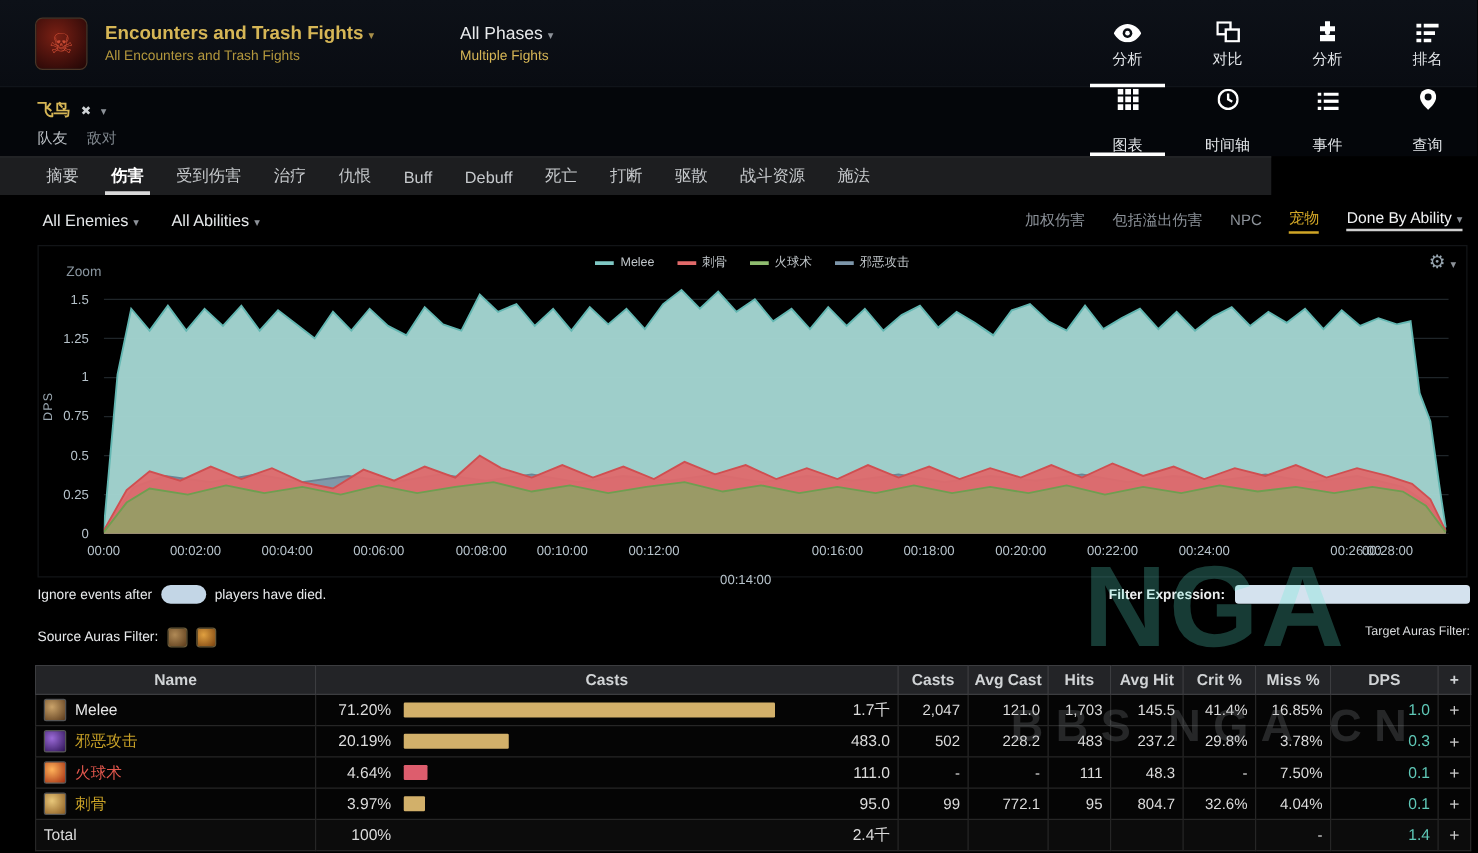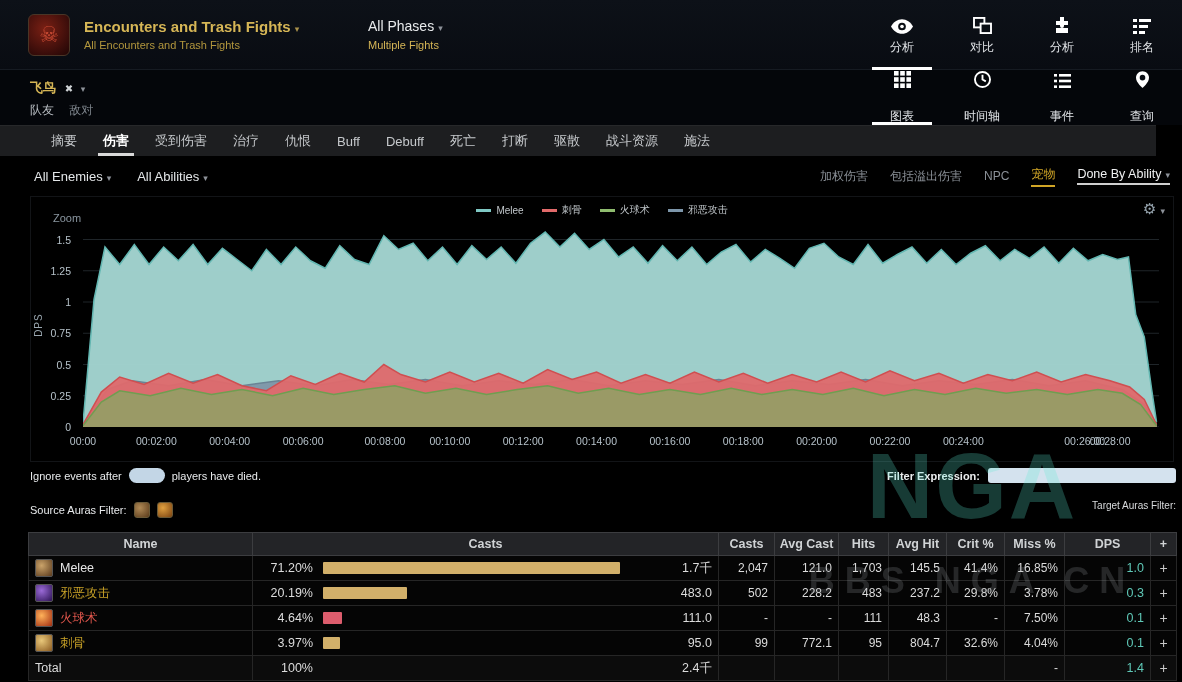--- a/index.html
+++ b/index.html
@@ -56,23 +56,23 @@
     width:80px; height:55px; display:flex; flex-direction:column;
     align-items:center; justify-content:space-between; position:relative; cursor:pointer;
   }
   .view-item .nico { height:18px; display:flex; align-items:flex-end; }
   .view-item .nlabel { color:#e2e5e8; font-size:12px; margin-top:4px; }
   .view-item.active::after {
     content:""; position:absolute; bottom:0; left:10px; right:10px; height:3px; background:#fff;
   }
   
   .tab-bar {
-    position:absolute; top:125px; left:0; width:1156px; height:31px;
+    position:absolute; top:125px; left:0; width:1017px; height:31px;
     background:#1d1e20; border-top:1px solid #27282a;
-    display:flex; align-items:stretch; padding-left:38px;
+    display:flex; align-items:stretch; padding-left:24px;
   }
   .tab {
     display:flex; align-items:center; padding:0 13px; color:#c6c9cc;
     font-size:13px; cursor:pointer; position:relative;
   }
   .tab.active { color:#ffffff; font-weight:bold; }
   .tab.active::after {
     content:""; position:absolute; bottom:0; left:8px; right:8px; height:3px; background:#d9d9d9;
   }
   
@@ -384,21 +384,21 @@
         </svg>
     </div>
     <div class="x-ticks" id="x-ticks">
         <span style="left: 0%;">00:00</span>
         <span style="left: 6.81818%;">00:02:00</span>
         <span style="left: 13.6364%;">00:04:00</span>
         <span style="left: 20.4545%;">00:06:00</span>
         <span style="left: 27.2727%; padding-left: 17px;">00:08:00</span>
         <span style="left: 34.0909%;">00:10:00</span>
         <span style="left: 40.9091%;">00:12:00</span>
-        <span style="left: 47.7273%;">00:14:00</span>
+        <span style="left: 47.7273%; margin-top: 23px;">00:14:00</span>
         <span style="left: 54.5455%;">00:16:00</span>
         <span style="left: 61.3636%;">00:18:00</span>
         <span style="left: 68.1818%;">00:20:00</span>
         <span style="left: 75%;">00:22:00</span>
         <span style="left: 81.8182%;">00:24:00</span>
         <span style="left: 88.6364%; margin-left: 48px;">00:26:00</span>
         <span style="left: 95.4545%;">00:28:00</span>
       </div>
   </section>
 

